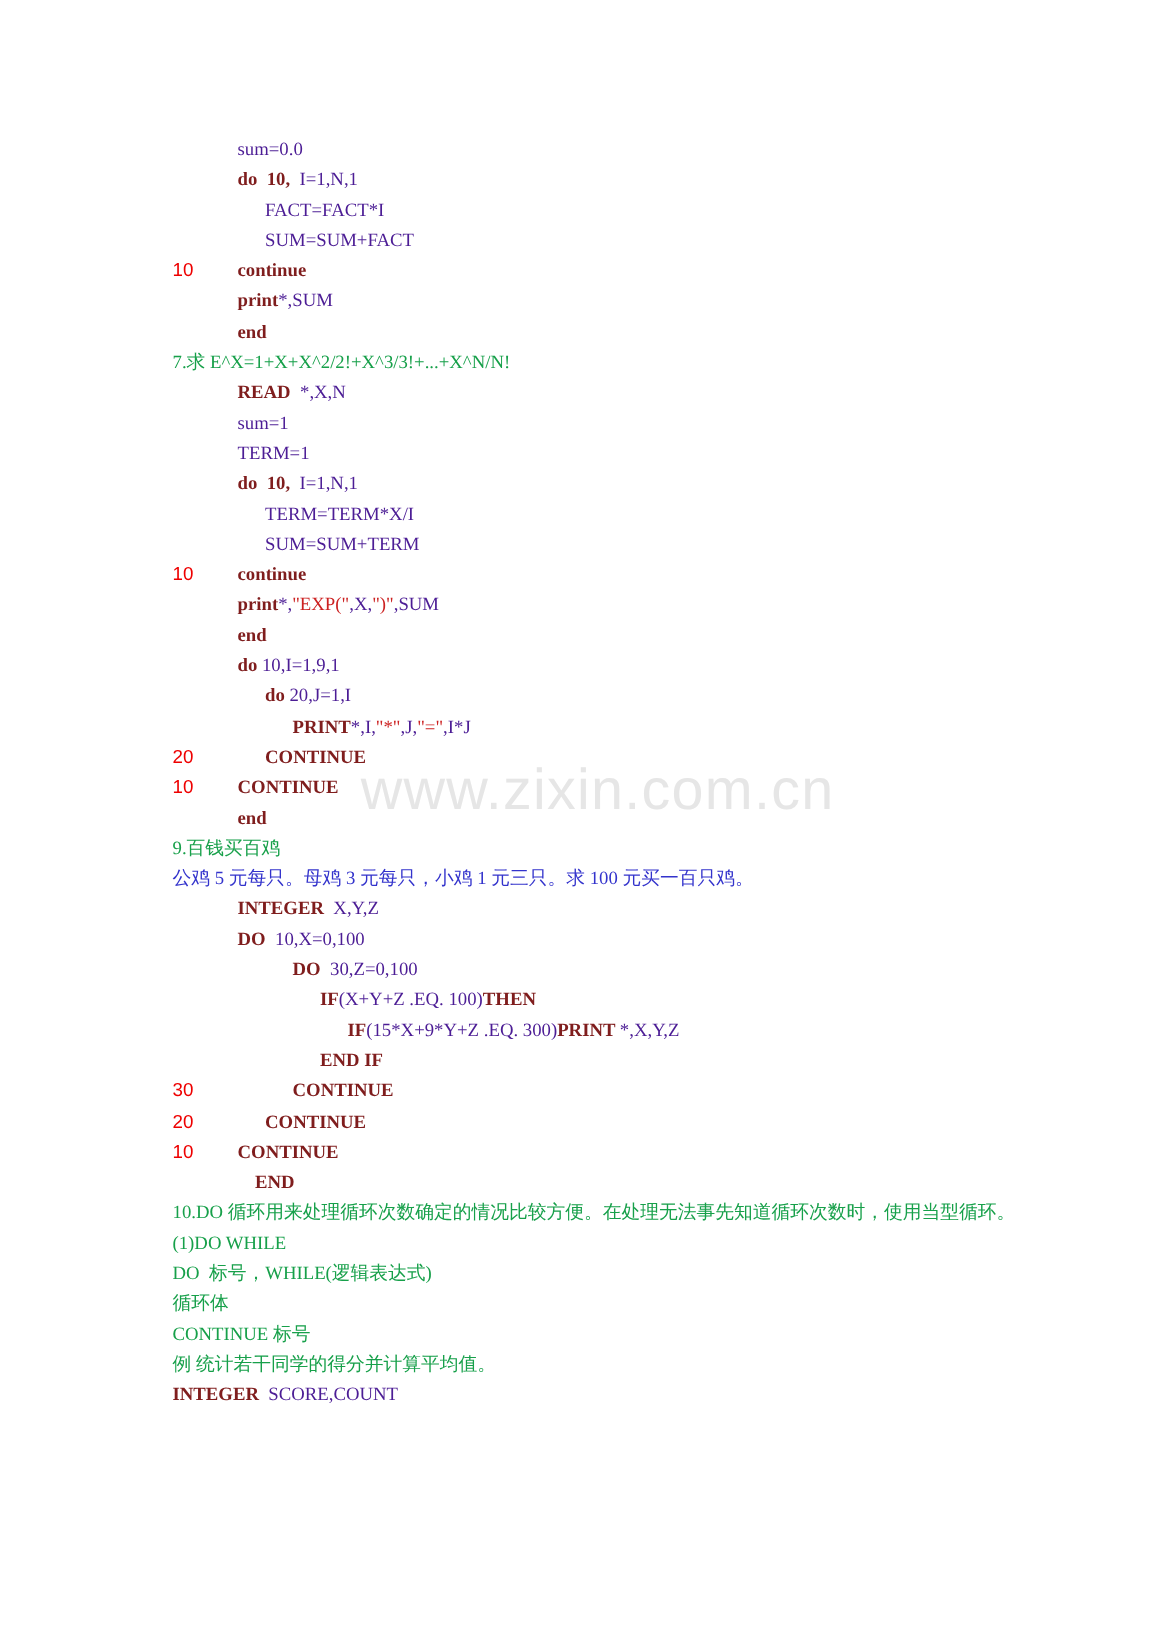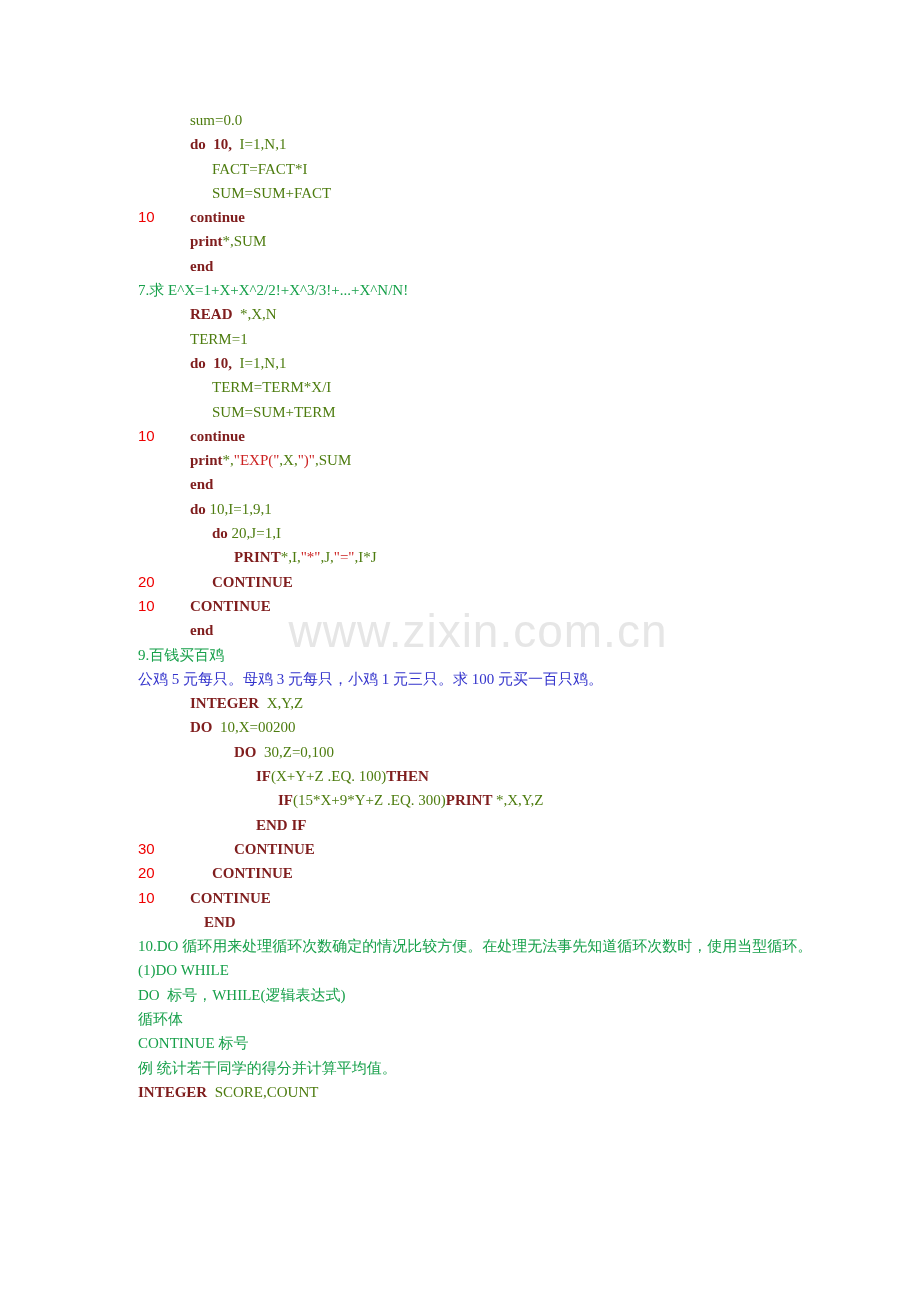--- a/index.html
+++ b/index.html
@@ -69,21 +69,21 @@
   .i0 { padding-left: 0px; }
   .i2 { padding-left: 52px; }
   .i3 { padding-left: 74px; }
   .i4 { padding-left: 96px; }
   .i5 { padding-left: 118px; }
   .i6 { padding-left: 140px; }
   .i7 { padding-left: 66px; }
 
   
   .kw   { color: #7f1d1d; font-weight: bold; }          
-  .id   { color: #4d7c0f; }          
+  .id   { color: #4c1d95; }          
   .str  { color: #cc2222; }          
   .head { color: #17a04a; }          
   .blue-zh { color: #3333cc; text-align: right; }       
 
   .head, .blue-zh {
     font-family: "Liberation Serif", "DejaVu Serif", serif;
     font-size: 15px;
   }
 </style>
 </head>
@@ -96,37 +96,38 @@
 <div id="doc">
     <div class="line i2"><span class="id">sum=0.0</span></div>
     <div class="line i2"><span class="kw">do  10,  </span><span class="id">I=1,N,1</span></div>
     <div class="line i3"><span class="id">FACT=FACT*I</span></div>
     <div class="line i3"><span class="id">SUM=SUM+FACT</span></div>
     <div class="line i2"><span class="lbl">10</span><span class="kw">continue</span></div>
     <div class="line i2"><span class="kw">print</span><span class="id">*,SUM</span></div>
     <div class="line i2"><span class="kw">end</span></div>
     <div class="line i0"><span class="head">7.求 E^X=1+X+X^2/2!+X^3/3!+...+X^N/N!</span></div>
     <div class="line i2"><span class="kw">READ </span><span class="id"> *,X,N</span></div>
+    <div class="line i2"><span class="id">sum=1</span></div>
     <div class="line i2"><span class="id">TERM=1</span></div>
     <div class="line i2"><span class="kw">do  10,  </span><span class="id">I=1,N,1</span></div>
     <div class="line i3"><span class="id">TERM=TERM*X/I</span></div>
     <div class="line i3"><span class="id">SUM=SUM+TERM</span></div>
     <div class="line i2"><span class="lbl">10</span><span class="kw">continue</span></div>
     <div class="line i2"><span class="kw">print</span><span class="id">*,</span><span class="str">"EXP("</span><span class="id">,X,</span><span class="str">")"</span><span class="id">,SUM</span></div>
     <div class="line i2"><span class="kw">end</span></div>
     <div class="line i2"><span class="kw">do </span><span class="id">10,I=1,9,1</span></div>
     <div class="line i3"><span class="kw">do </span><span class="id">20,J=1,I</span></div>
     <div class="line i4"><span class="kw">PRINT</span><span class="id">*,I,</span><span class="str">"*"</span><span class="id">,J,</span><span class="str">"="</span><span class="id">,I*J</span></div>
     <div class="line i3"><span class="lbl">20</span><span class="kw">CONTINUE</span></div>
     <div class="line i2"><span class="lbl">10</span><span class="kw">CONTINUE</span></div>
     <div class="line i2"><span class="kw">end</span></div>
     <div class="line i0"><span class="head">9.百钱买百鸡</span></div>
     <div class="line i0"><span class="blue-zh">公鸡 5 元每只。母鸡 3 元每只，小鸡 1 元三只。求 100 元买一百只鸡。</span></div>
     <div class="line i2"><span class="kw">INTEGER </span><span class="id"> X,Y,Z</span></div>
-    <div class="line i2"><span class="kw">DO </span><span class="id"> 10,X=00200</span></div>
+    <div class="line i2"><span class="kw">DO </span><span class="id"> 10,X=0,100</span></div>
     <div class="line i4"><span class="kw">DO </span><span class="id"> 30,Z=0,100</span></div>
     <div class="line i5"><span class="kw">IF</span><span class="id">(X+Y+Z .EQ. 100)</span><span class="kw">THEN</span></div>
     <div class="line i6"><span class="kw">IF</span><span class="id">(15*X+9*Y+Z .EQ. 300)</span><span class="kw">PRINT </span><span class="id">*,X,Y,Z</span></div>
     <div class="line i5"><span class="kw">END IF</span></div>
     <div class="line i4"><span class="lbl">30</span><span class="kw">CONTINUE</span></div>
     <div class="line i3"><span class="lbl">20</span><span class="kw">CONTINUE</span></div>
     <div class="line i2"><span class="lbl">10</span><span class="kw">CONTINUE</span></div>
     <div class="line i7"><span class="kw">END</span></div>
     <div class="line i0"><span class="head">10.DO 循环用来处理循环次数确定的情况比较方便。在处理无法事先知道循环次数时，使用当型循环。</span></div>
     <div class="line i0"><span class="head">(1)DO WHILE</span></div>

